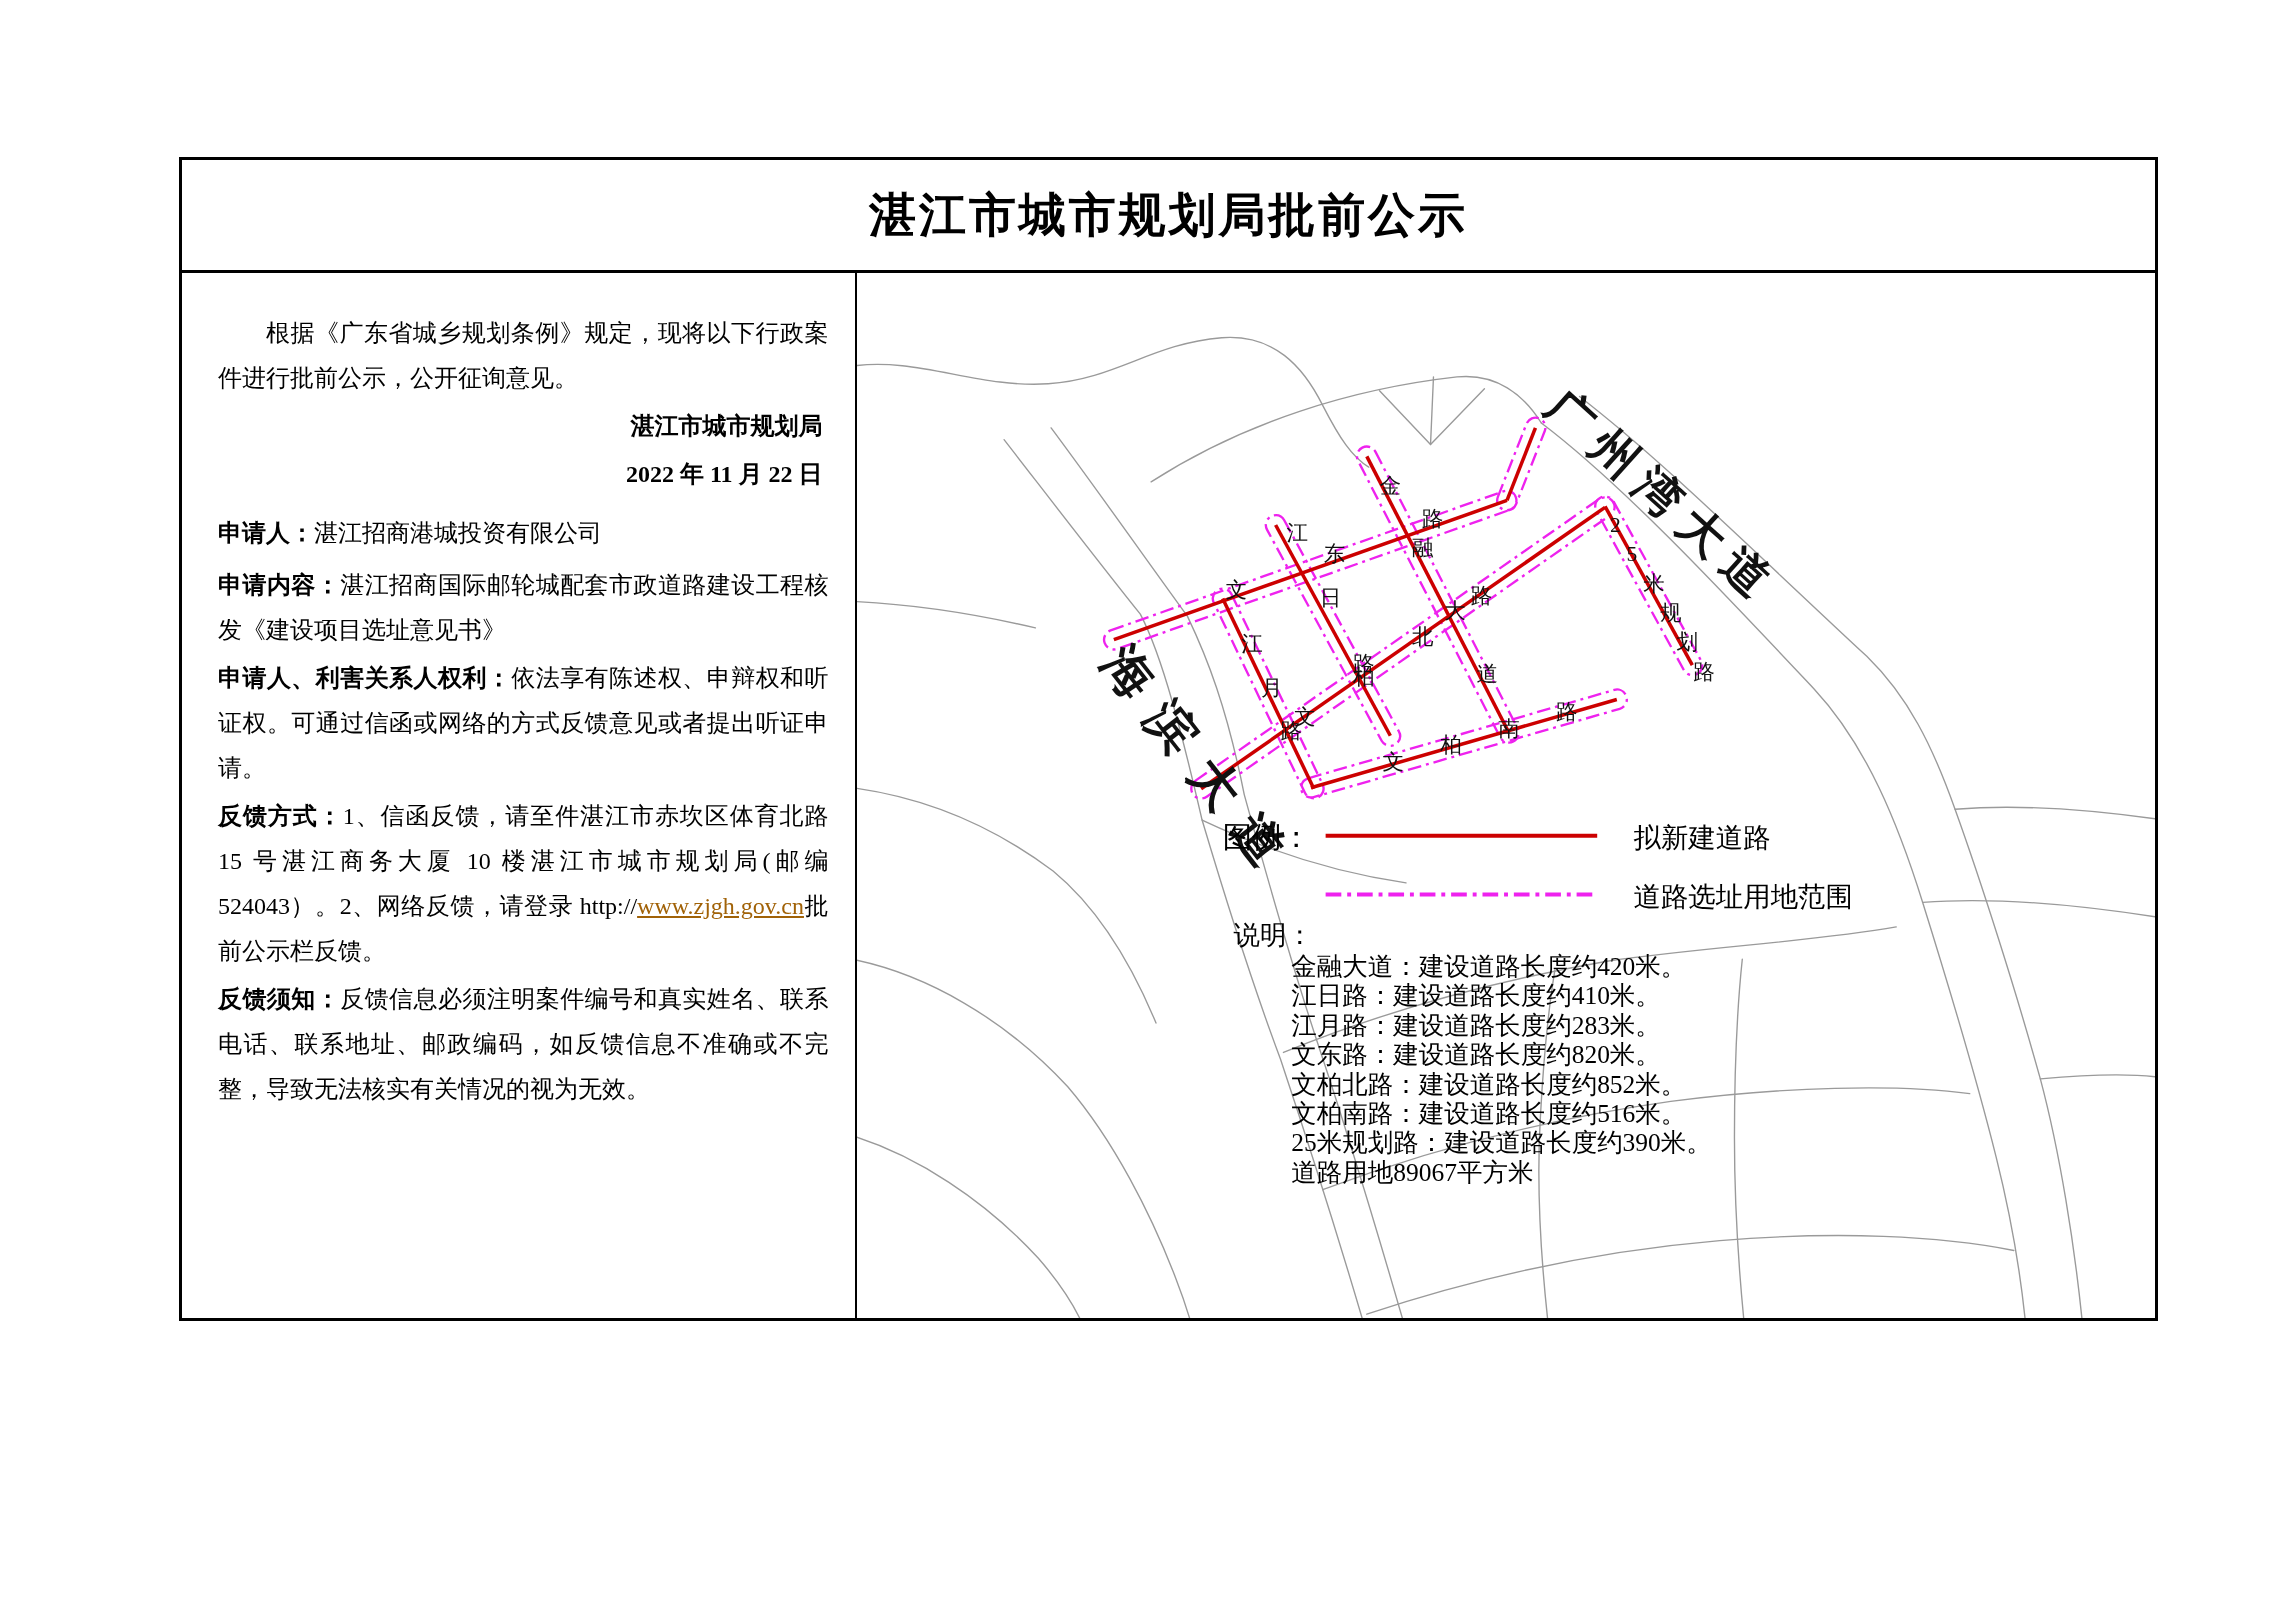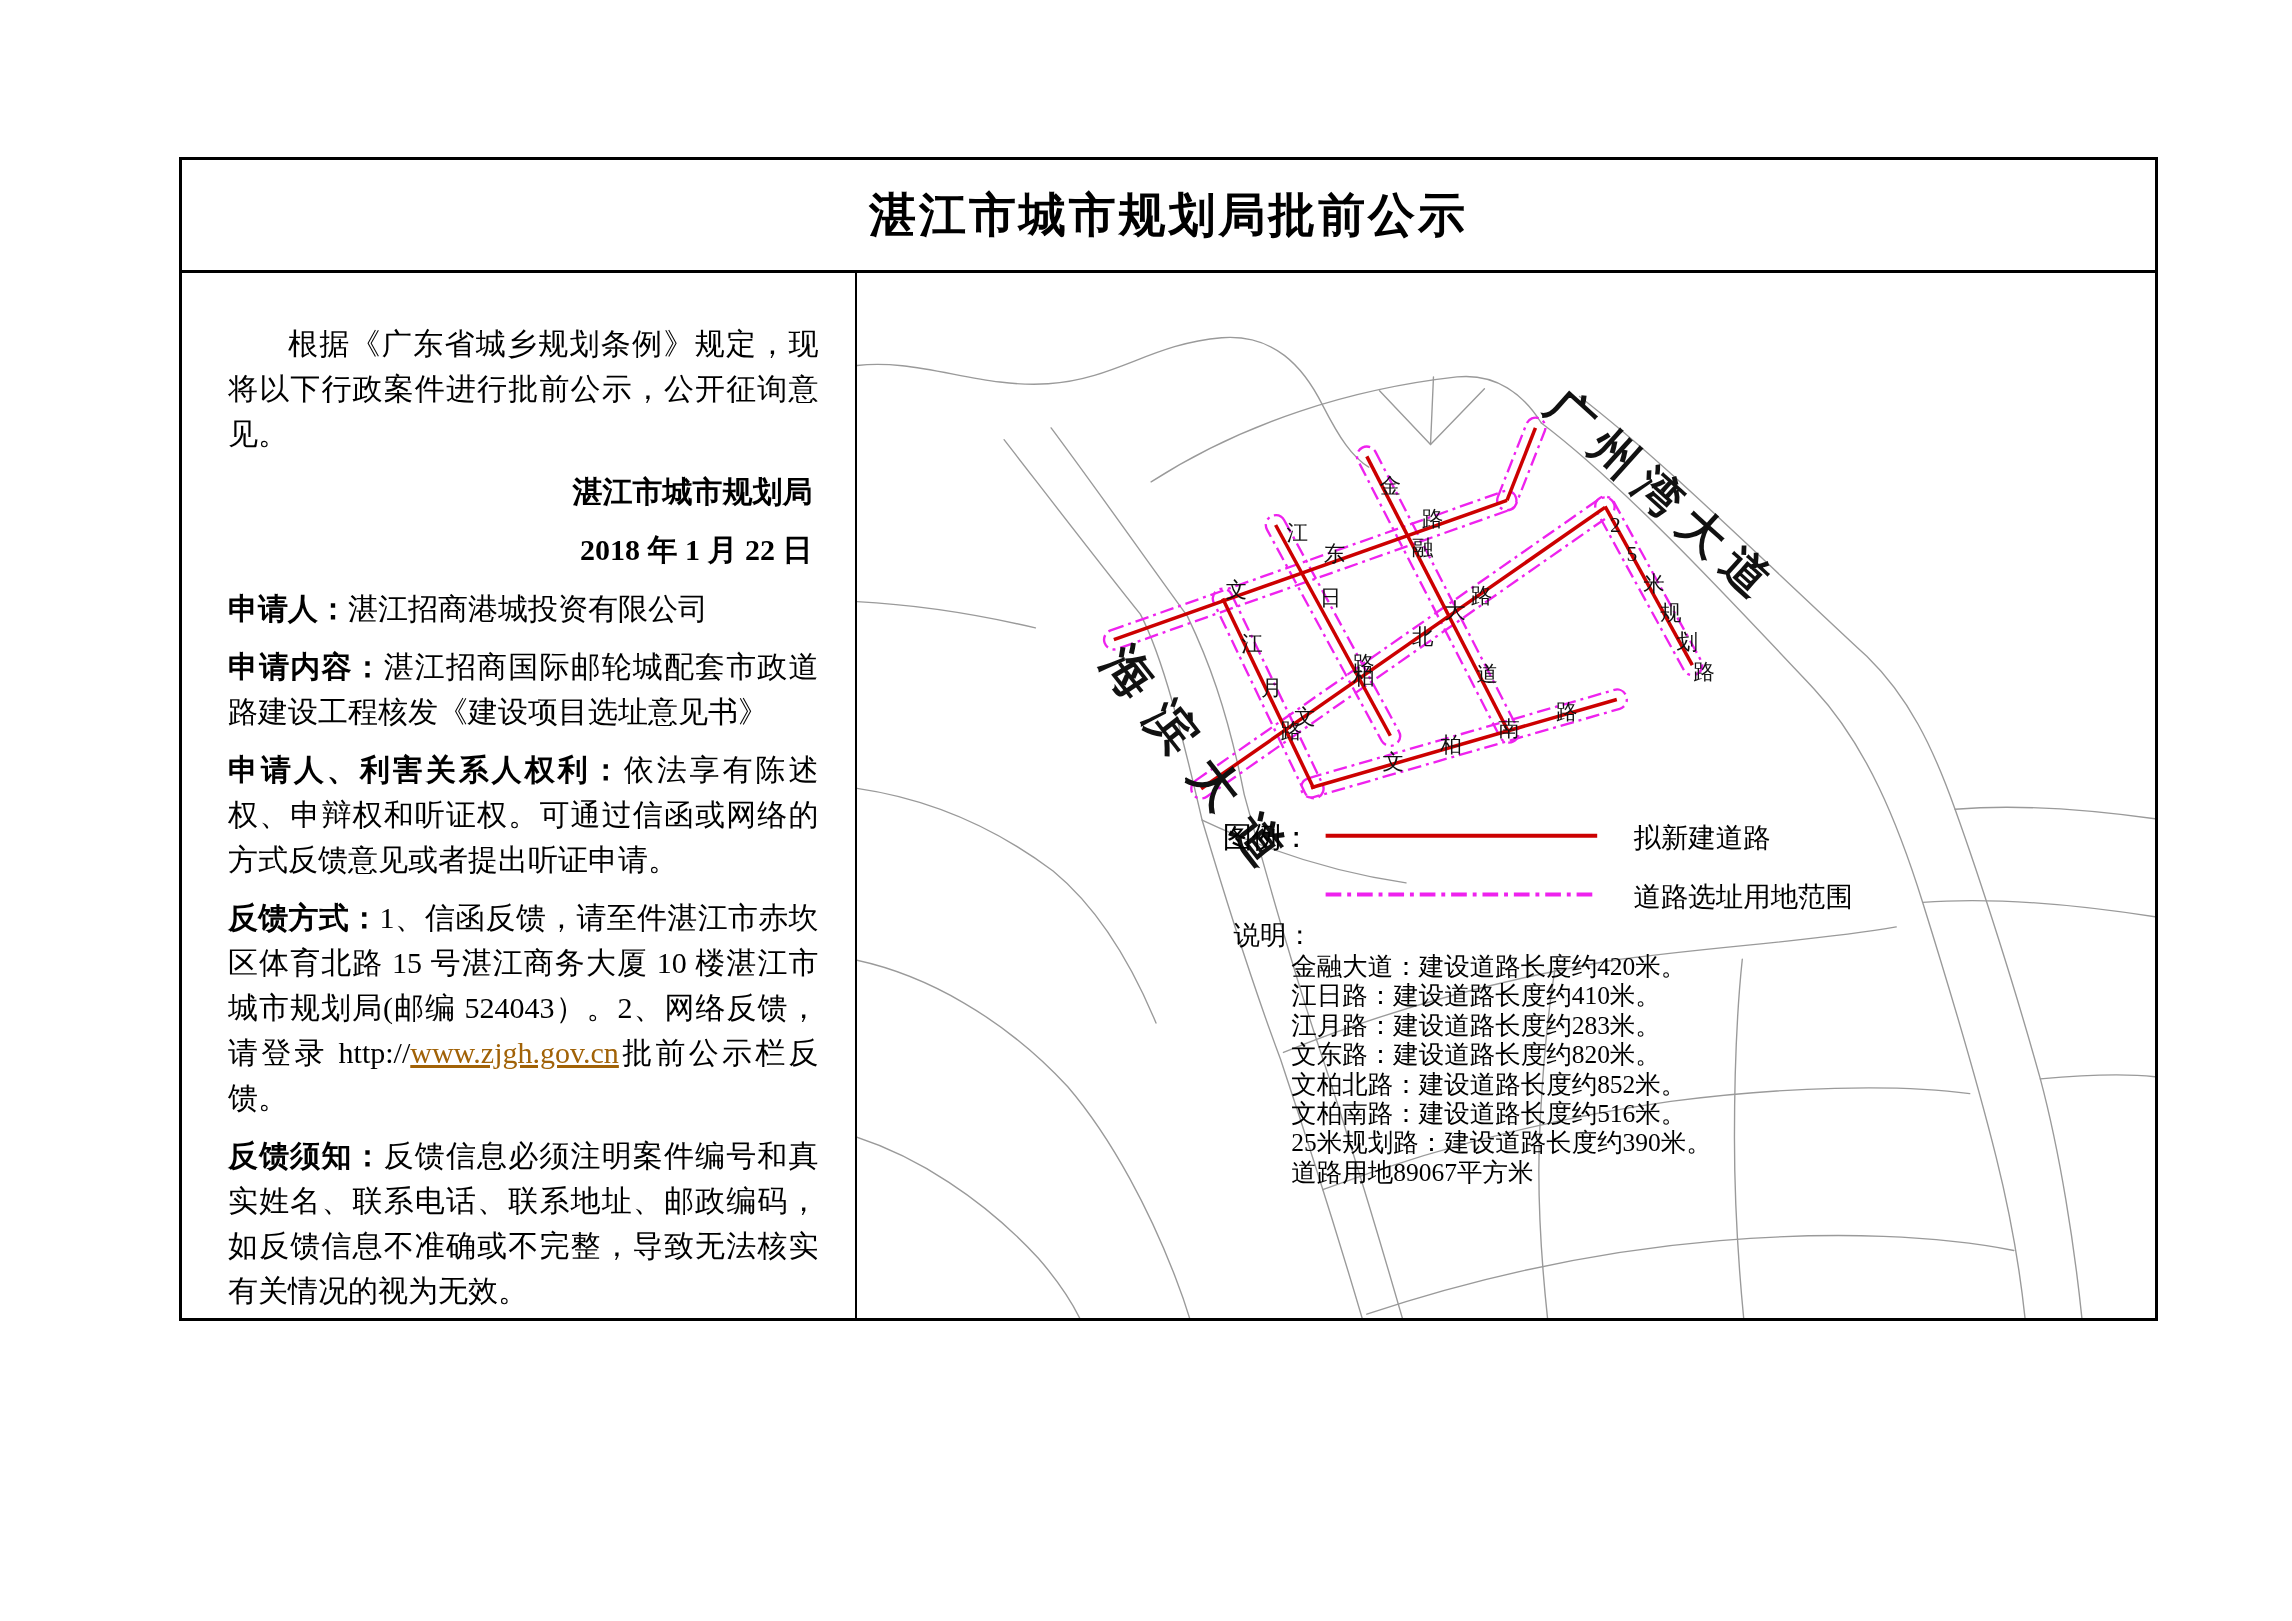--- a/index.html
+++ b/index.html
@@ -6,21 +6,21 @@
   body{width:2293px;height:1621px;position:relative;
        font-family:"Liberation Serif","DejaVu Serif",serif;color:#000;}
   .outer-box{position:absolute;left:179px;top:157px;width:1979px;height:1164px;
        border:3.9px solid #000;box-sizing:border-box;display:flex;flex-direction:column;}
   .title-row{height:110px;border-bottom:3.9px solid #000;display:flex;
        align-items:center;justify-content:center;flex:0 0 auto;}
   .title-row h1{margin:0;font-size:47px;font-weight:bold;letter-spacing:2.9px;}
   .content-row{flex:1 1 auto;display:flex;min-height:0;}
   .left-col{width:675px;flex:0 0 auto;border-right:2.9px solid #000;box-sizing:border-box;
        padding:35px 23.5px 0 33px;}
-  .left-col p{margin:13px;font-size:30px;line-height:45px;text-align:justify;}
+  .left-col p{margin:3px;font-size:24px;line-height:45px;text-align:justify;}
   .indent{text-indent:2em;}
   .align-right{text-align:right !important;padding-right:5.9px;font-weight:bold;}
   .lbl{font-weight:bold;}
   .gap-s{margin-top:7.8px !important;}
   .gap-m{margin-top:13.7px !important;}
   a.weblink{color:#a16207;text-decoration:underline;}
   .map-col{flex:1 1 auto;position:relative;overflow:hidden;}
   .map-col svg{position:absolute;left:0;top:0;}
   .base-road{fill:none;stroke:#9a9a9a;stroke-width:1.4;stroke-linejoin:round;stroke-linecap:round;}
   .new-road{fill:none;stroke:#cc0000;stroke-width:3.6;stroke-linecap:butt;}
@@ -40,21 +40,21 @@
 
   <div class="title-row">
     <h1>湛江市城市规划局批前公示</h1>
   </div>
 
   <div class="content-row">
 
     <div class="left-col">
       <p class="indent">根据《广东省城乡规划条例》规定，现将以下行政案件进行批前公示，公开征询意见。</p>
       <p class="align-right">湛江市城市规划局</p>
-      <p class="align-right">2018 年 1 月 22 日</p>
+      <p class="align-right">2022 年 11 月 22 日</p>
 
       <p class="gap-m"><span class="lbl">申请人：</span><span>湛江招商港城投资有限公司</span></p>
       <p class="gap-s"><span class="lbl">申请内容：</span><span>湛江招商国际邮轮城配套市政道路建设工程核发《建设项目选址意见书》</span></p>
       <p><span class="lbl">申请人、利害关系人权利：</span><span>依法享有陈述权、申辩权和听证权。可通过信函或网络的方式反馈意见或者提出听证申请。</span></p>
       <p><span class="lbl">反馈方式：</span><span>1、信函反馈，请至件湛江市赤坎区体育北路 15 号湛江商务大厦 10 楼湛江市城市规划局(邮编 524043）。2、网络反馈，请登录 http://</span><a href="#" class="weblink">www.zjgh.gov.cn</a><span>批前公示栏反馈。</span></p>
       <p><span class="lbl">反馈须知：</span><span>反馈信息必须注明案件编号和真实姓名、联系电话、联系地址、邮政编码，如反馈信息不准确或不完整，导致无法核实有关情况的视为无效。</span></p>
     </div>
 
     <div class="map-col">
       <svg id="map-svg" width="1300" height="1051" viewBox="0 0 1326 1072" xmlns="http://www.w3.org/2000/svg">

